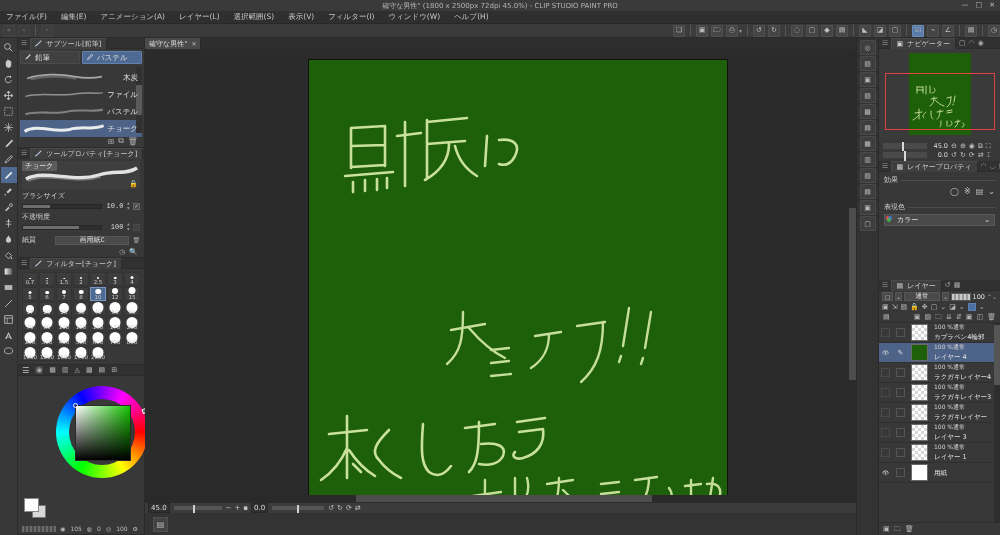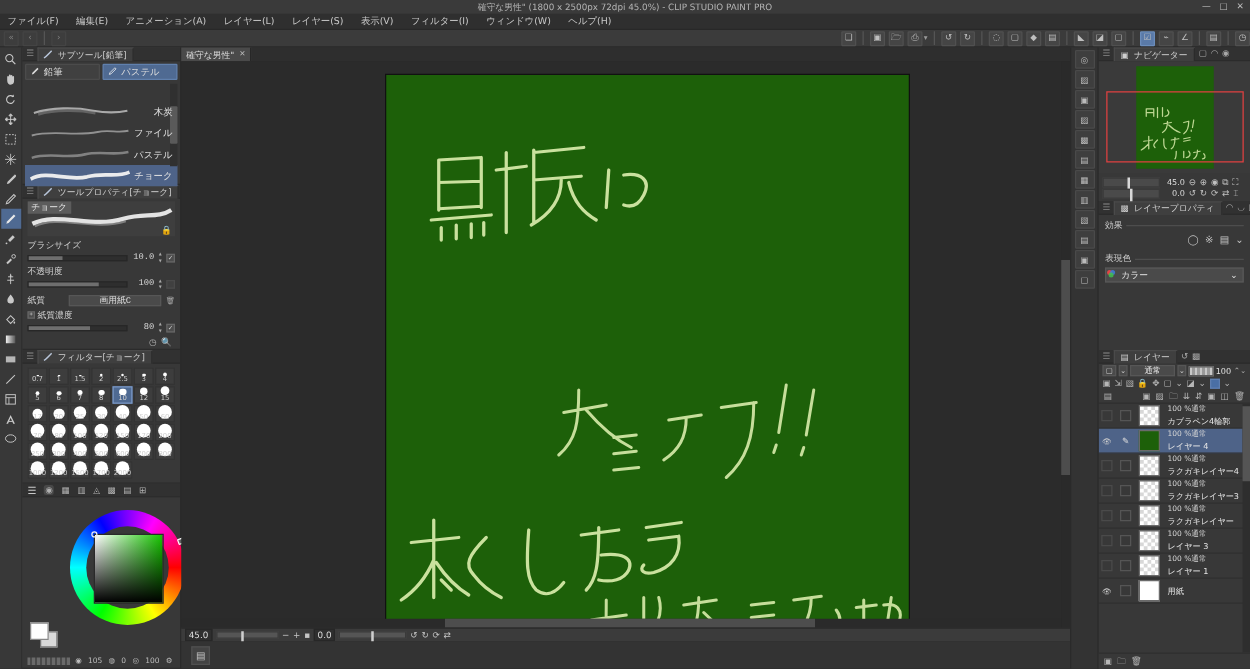--- a/index.html
+++ b/index.html
@@ -79,21 +79,21 @@
   }
   .palhdr .tabicon { width:9px;height:9px;display:flex;align-items:center;justify-content:center;}
 
   
   .subrow { display:flex; gap:2px; padding:2px 2px 1px 2px; }
   .subgrp {
     flex:1; height:13px; display:flex; align-items:center; gap:3px; padding-left:3px;
     background:#404040; border:1px solid #4b4b4b; border-radius:1px; font-size:7.5px; color:#ddd;
   }
   .subgrp.sel { background:#4f6a92; border-color:#6080ad; }
-  .brushlist { padding:16px 2px; position:relative; }
+  .brushlist { padding:4px 2px; position:relative; }
   .brow {
     height:17px; display:flex; align-items:center; justify-content:space-between;
     padding:0 4px 0 2px; position:relative;
   }
   .brow.sel { background:#4e6388; }
   .brow .bname { font-size:7.5px; color:#e2e2e2; z-index:2; }
   .stroke { position:absolute; left:2px; top:1px; width:85px; height:15px; z-index:1;}
   .blist-scroll { position:absolute; right:2px; top:2px; bottom:2px; width:6px; background:#303030; }
   .blist-scroll .thumb { position:absolute; top:18px; left:0; width:6px; height:30px; background:#5a5a5a; border-radius:1px;}
   .subfooter { height:12px; display:flex; align-items:center; justify-content:flex-end; gap:4px; padding-right:6px; }
@@ -250,21 +250,21 @@
       <span class="wbtn">□</span>
       <span class="wbtn">✕</span>
     </div>
   </div>
 
   <div class="menubar">
     <span class="mi">ファイル(F)</span>
     <span class="mi">編集(E)</span>
     <span class="mi">アニメーション(A)</span>
     <span class="mi">レイヤー(L)</span>
-    <span class="mi">レイヤー(S)</span>
+    <span class="mi">選択範囲(S)</span>
     <span class="mi">表示(V)</span>
     <span class="mi">フィルター(I)</span>
     <span class="mi">ウィンドウ(W)</span>
     <span class="mi">ヘルプ(H)</span>
   </div>
 
   <div class="cmdbar">
     <span class="cbtn dim">«</span>
     <span class="cbtn dim">‹</span>
     <span class="csep"></span>
@@ -538,34 +538,20 @@
           </div>
           <div class="prow" style="margin-top:3px;">
             <div class="pctl">
               <span class="pname" style="width:30px;margin:0">紙質</span>
               <div class="pcombo">
                   <span>画用紙C</span>
                 </div>
               <span class="spin">🗑</span>
             </div>
           </div>
-          <div class="prow" style="margin-top:2px;">
-            <div style="display:flex;align-items:center;gap:2px;">
-              <span class="pchk" style="width:6px;height:6px;font-size:5px">+</span>
-              <span class="pname" style="margin:0">紙質濃度</span>
-            </div>
-            <div class="pctl">
-              <div class="pslider">
-                  <i style="width:62%"></i>
-                </div>
-              <span class="pval">80</span>
-              <span class="spin">▴<br>▾</span>
-              <span class="pchk">✓</span>
-            </div>
-          </div>
         </div>
         <div class="propfooter">
           <span class="ic" style="font-size:7px;color:#adadad">◷</span>
           <span class="ic" style="font-size:7px;color:#adadad">🔍</span>
         </div>
       </div>
 
       <div class="pal">
         <div class="palhdr">
           <span class="grip">☰</span>

